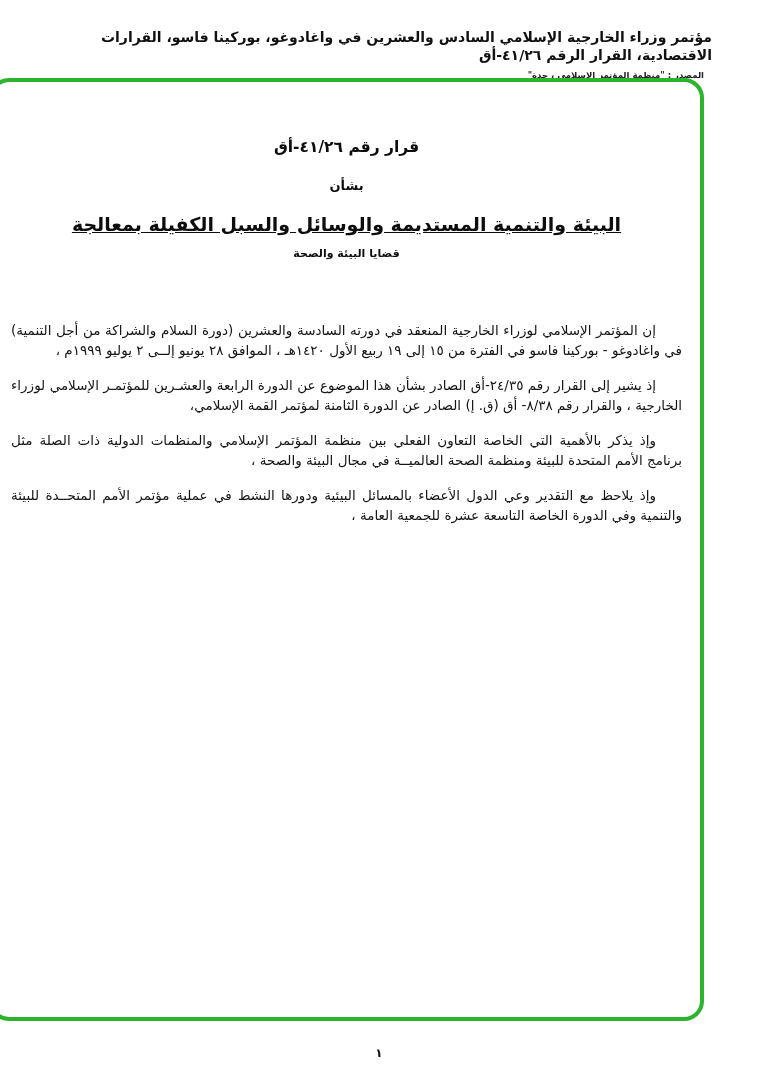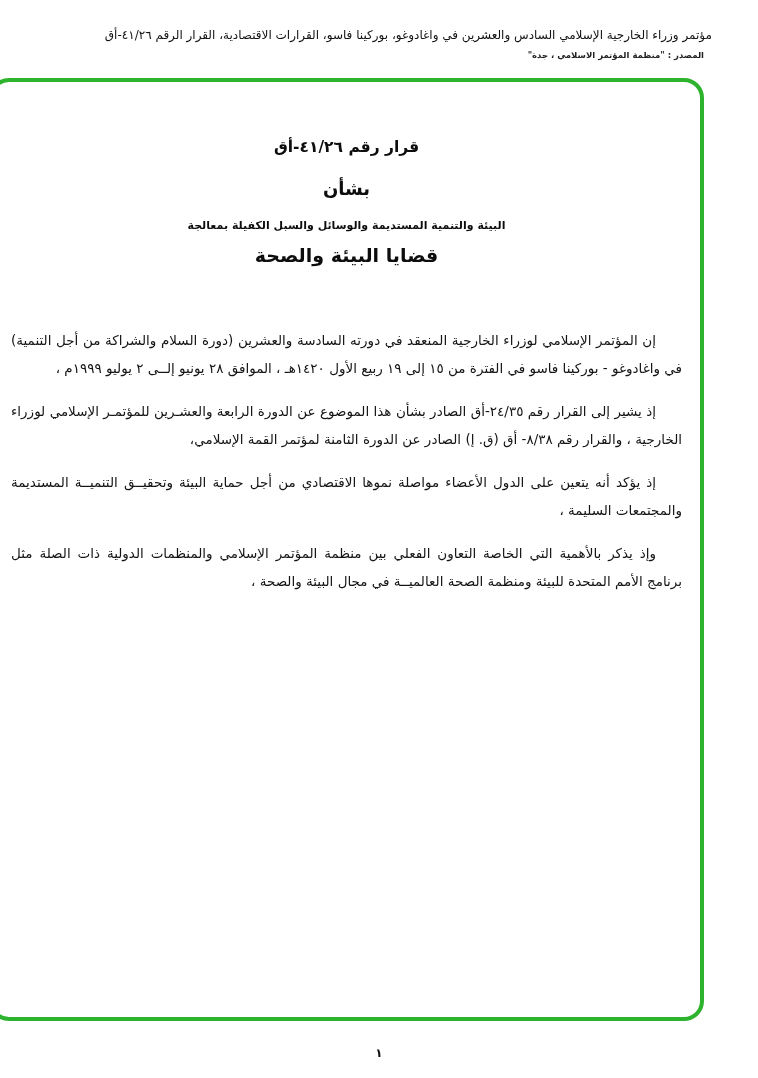--- a/index.html
+++ b/index.html
@@ -17,22 +17,22 @@
     background: #ffffff;
     direction: rtl;
   }
   .doc-header {
     position: absolute;
     top: 28px; right: 46px; left: 40px;
     text-align: right;
     direction: rtl;
   }
   .doc-header .line1 {
-    font-size: 12px;
-    font-weight: normal;
+    font-size: 14px;
+    font-weight: bold;
     line-height: 1.3;
   }
   .doc-header .line2 {
     font-size: 8.5px;
     font-weight: bold;
     margin-top: 6px;
     margin-right: 8px;
     color: #222;
   }
   .frame {
@@ -41,27 +41,27 @@
     width: 715px; height: 943px;
     border: 4px solid var(--accent, #2db32d);
     border-radius: 20px;
     padding: 56px 18px 0 18px;
     direction: rtl;
     overflow: hidden;
     background: #ffffff;
   }
   .title-block { text-align: center; font-weight: bold; color: #0d0d0d; }
   .title-block .t1 { font-size: 15.5px; margin-bottom: 22px; }
-  .title-block .t2 { font-size: 18px;   margin-bottom: 20px; }
-  .title-block .t3 { font-size: 11px; margin-bottom: 12px; }
-  .title-block .t4 { font-size: 19px; }
+  .title-block .t2 { font-size: 13px;   margin-bottom: 20px; }
+  .title-block .t3 { font-size: 19px; margin-bottom: 12px; text-decoration: underline; }
+  .title-block .t4 { font-size: 11px; }
   .body-text { margin-top: 60px; }
   .para {
     font-size: 13.5px;
-    line-height: 28px;
+    line-height: 20px;
     text-align: justify;
     text-indent: 26px;
     margin-bottom: 15px;
     color: #141414;
   }
   .para b { font-weight: normal; }
   .page-number {
     position: absolute;
     bottom: 18px; left: 0; right: 0;
     text-align: center;
@@ -96,30 +96,30 @@
         <span>إن المؤتمر الإسلامي لوزراء الخارجية المنعقد في دورته السادسة والعشرين (دورة السلام والشراكة من أجل التنمية) في واغادوغو - بوركينا فاسو في الفترة من ١٥ إلى ١٩ ربيع الأول ١٤٢٠هـ ، الموافق ٢٨ يونيو إلــى ٢ يوليو ١٩٩٩م ،</span>
       </p>
 
       <p class="para">
         <b>إذ يشير</b>
         <span>إلى القرار رقم ٢٤/٣٥-أق الصادر بشأن هذا الموضوع عن الدورة الرابعة والعشـرين للمؤتمـر الإسلامي لوزراء الخارجية ، والقرار رقم ٨/٣٨- أق (ق. إ) الصادر عن الدورة الثامنة لمؤتمر القمة الإسلامي،</span>
       </p>
 
 
 
-      <p class="para">
-        <b>إذ يؤكد</b>
-        <span>أنه يتعين على الدول الأعضاء مواصلة نموها الاقتصادي من أجل حماية البيئة وتحقيــق التنميــة المستديمة والمجتمعات السليمة ،</span>
-      </p>
 
       <p class="para">
         <b>وإذ يذكر</b>
         <span>بالأهمية التي الخاصة التعاون الفعلي بين منظمة المؤتمر الإسلامي والمنظمات الدولية ذات الصلة مثل برنامج الأمم المتحدة للبيئة ومنظمة الصحة العالميــة في مجال البيئة والصحة ،</span>
       </p>
 
+      <p class="para">
+        <b>وإذ يلاحظ مع التقدير</b>
+        <span>وعي الدول الأعضاء بالمسائل البيئية ودورها النشط في عملية مؤتمر الأمم المتحــدة للبيئة والتنمية وفي الدورة الخاصة التاسعة عشرة للجمعية العامة ،</span>
+      </p>
 
 
 
     </div>
   </div>
 
   <div class="page-number">١</div>
 
 </div>
 

